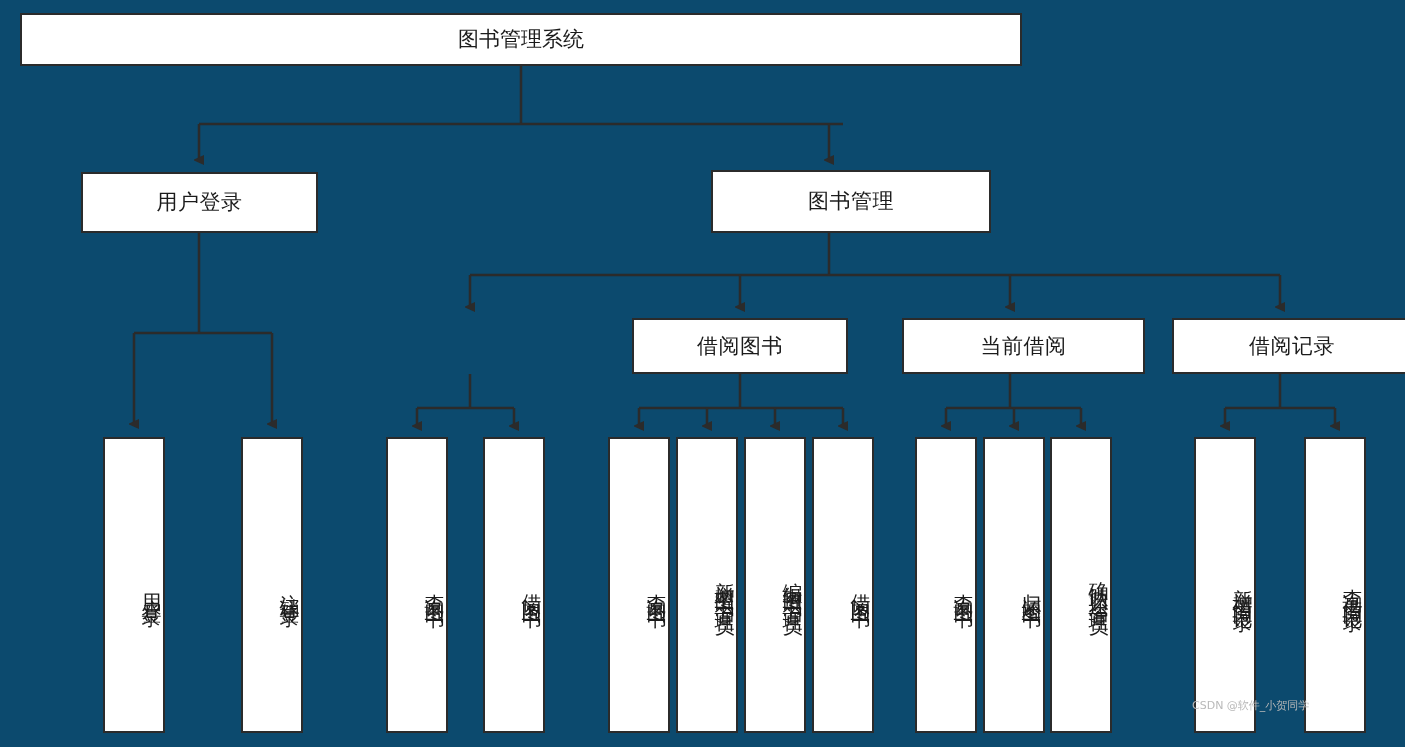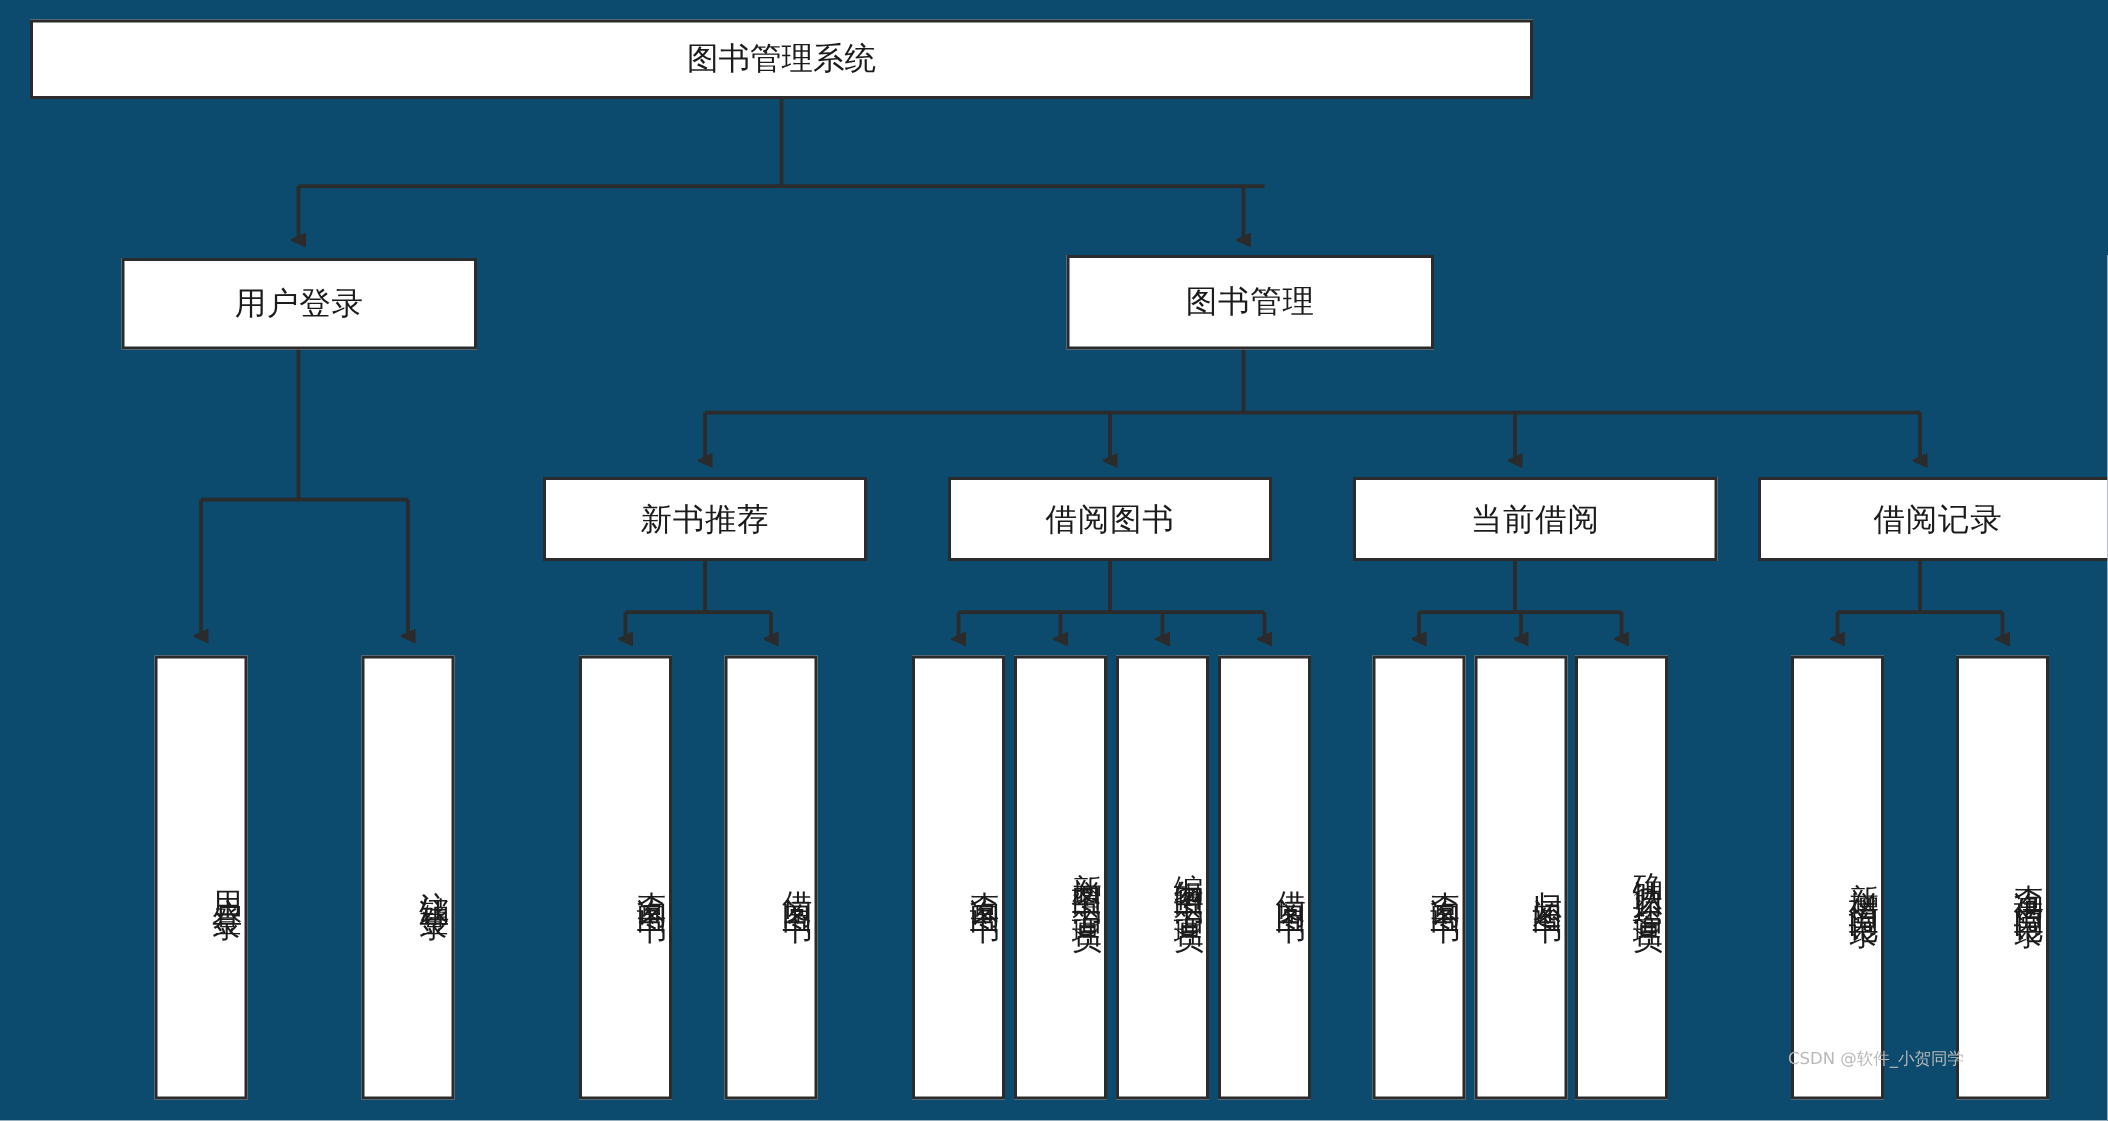--- a/index.html
+++ b/index.html
@@ -124,27 +124,24 @@
     </g>
   </svg>
 
   <div class="node node-root" style="left:20px; top:13px; width:1002px; height:53px;">
     <span>图书管理系统</span>
   </div>
 
   <div class="node node-h" style="left:81px; top:172px; width:237px; height:61px;">
     <span>用户登录</span>
   </div>
-  <div class="node node-h" style="left:711px; top:170px; width:245px; height:63px;">
+  <div class="node node-h" style="left:711px; top:170px; width:280px; height:63px;">
     <span>图书管理</span>
   </div>
 
-  <div class="node node-h" style="left:362px; top:318px; width:216px; height:56px;">
-    <span>新书推荐</span>
-  </div>
   <div class="node node-h" style="left:632px; top:318px; width:216px; height:56px;">
     <span>借阅图书</span>
   </div>
   <div class="node node-h" style="left:902px; top:318px; width:243px; height:56px;">
     <span>当前借阅</span>
   </div>
   <div class="node node-h" style="left:1172px; top:318px; width:240px; height:56px;">
     <span>借阅记录</span>
   </div>
 

